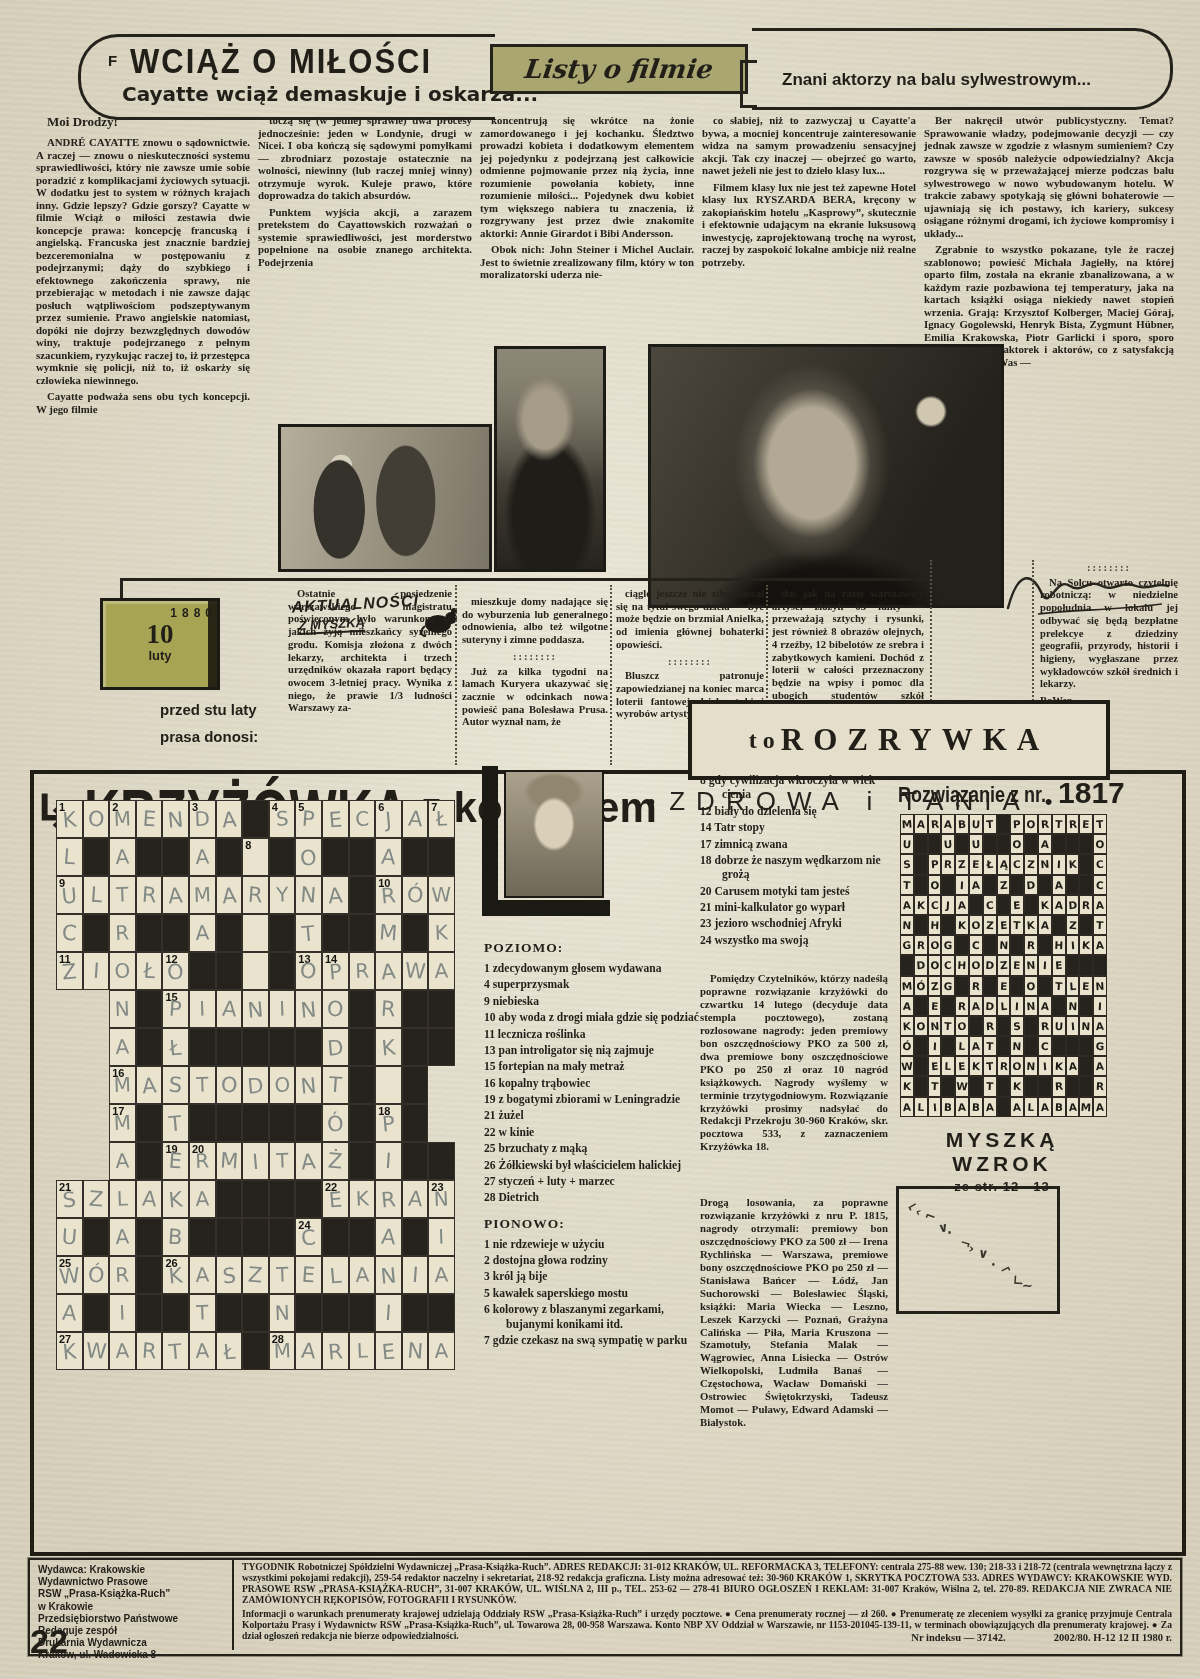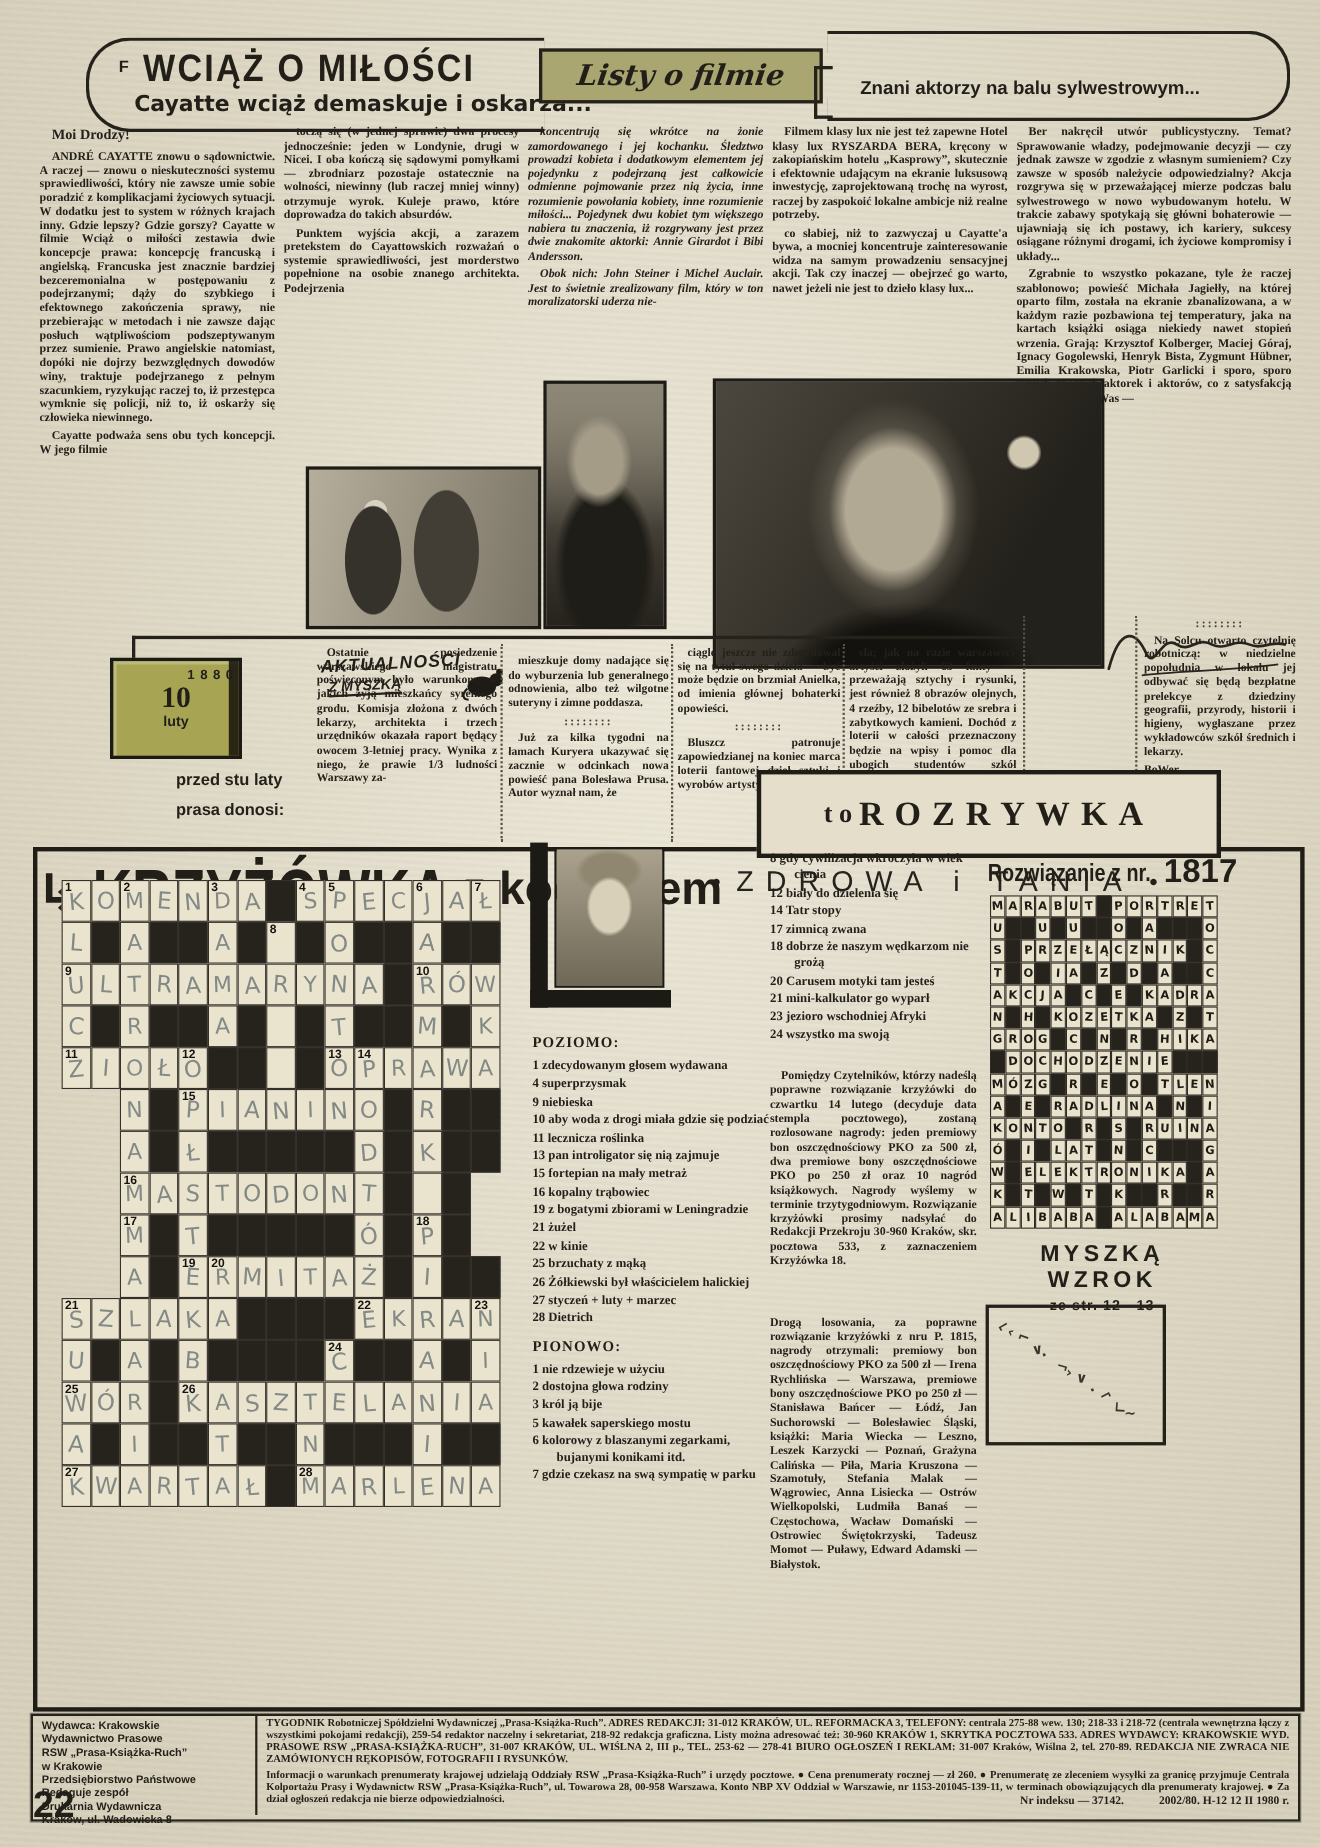--- a/index.html
+++ b/index.html
@@ -28,21 +28,21 @@
   .hr-pl{font:bold 19px "Liberation Sans",sans-serif;margin-left:10px;vertical-align:6px;}
   .hr-sub{left:782px;top:70px;font:bold 17px "Liberation Sans",sans-serif;white-space:nowrap;}
   .hconn{left:740px;top:60px;width:14px;height:42px;border:3px solid #25221c;border-right:none;}
 
   
   .col{font:bold 10.8px/1.16 "Liberation Serif",serif;text-align:justify;color:#24201a;}
   .col p{margin:0 0 4px 0;text-indent:11px;}
   .salut{font:bold 13px "Liberation Serif",serif;text-indent:11px;margin:0 0 6px 0;}
   .c1{left:36px;top:114px;width:214px;height:420px;overflow:hidden;}
   .c2{left:258px;top:114px;width:214px;height:300px;overflow:hidden;}
-  .c3{left:480px;top:114px;width:214px;height:226px;overflow:hidden;font-style:italic;}
+  .c3{left:480px;top:114px;width:214px;height:226px;overflow:hidden;}
   .c4{left:702px;top:114px;width:214px;height:226px;overflow:hidden;}
   .c5{left:924px;top:114px;width:250px;height:452px;overflow:hidden;}
 
   .photo{border:3px solid #1d1b16;}
   .photoA{left:278px;top:424px;width:208px;height:142px;
     background:
      radial-gradient(ellipse 26px 50px at 28% 58%, #35322b 0 97%, transparent 100%),
      radial-gradient(ellipse 30px 56px at 60% 52%, #423e35 0 97%, transparent 100%),
      radial-gradient(circle 11px at 29% 27%, #d8d2c0 0 95%, transparent 100%),
      linear-gradient(100deg,#b5ae9d,#968f7e 55%,#7b7567);}
@@ -141,21 +141,21 @@
   .symbox{left:896px;top:1186px;width:158px;height:122px;border:3px solid #24211b;position:absolute;}
   .symbox span{position:absolute;font:bold 13px "DejaVu Sans",sans-serif;color:#3a362e;}
 
   
   .footer{left:28px;top:1558px;width:1150px;height:94px;border:2px solid #25221c;box-shadow:0 0 0 1px rgba(37,34,28,.4);}
   .pub{left:38px;top:1564px;width:188px;font:bold 10px/1.12 "Liberation Sans",sans-serif;}
   .pub div{margin-bottom:1px;}
   .fdiv{left:232px;top:1560px;height:90px;border-left:2px solid #25221c;width:0;}
   .fright{left:242px;top:1562px;width:930px;font:bold 9.6px/1.14 "Liberation Serif",serif;text-align:justify;}
   .fright p{margin:0 0 3px 0;}
-  .fline{left:242px;top:1632px;width:930px;display:flex;justify-content:flex-end;gap:32px;
+  .fline{left:242px;top:1632px;width:930px;display:flex;justify-content:flex-end;gap:48px;
     font:bold 10.5px "Liberation Serif",serif;}
   .pgnum{left:30px;top:1622px;font:bold 34px "Liberation Sans",sans-serif;}
 </style>
 </head>
 <body>
 
 <div id="page">
 
   <div class="abs hbox-left"></div>
   <div class="abs kicker">F</div>
@@ -182,22 +182,22 @@
       </div>
   </div>
   <div class="abs col c3">
     <div>
         <p>koncentrują się wkrótce na żonie zamordowanego i jej kochanku. Śledztwo prowadzi kobieta i dodatkowym elementem jej pojedynku z podejrzaną jest całkowicie odmienne pojmowanie przez nią życia, inne rozumienie powołania kobiety, inne rozumienie miłości... Pojedynek dwu kobiet tym większego nabiera tu znaczenia, iż rozgrywany jest przez dwie znakomite aktorki: Annie Girardot i Bibi Andersson.</p>
         <p>Obok nich: John Steiner i Michel Auclair. Jest to świetnie zrealizowany film, który w ton moralizatorski uderza nie-</p>
       </div>
   </div>
   <div class="abs col c4">
     <div>
+        <p>co słabiej, niż to zazwyczaj u Cayatte'a bywa, a mocniej koncentruje zainteresowanie widza na samym prowadzeniu sensacyjnej akcji. Tak czy inaczej — obejrzeć go warto, nawet jeżeli nie jest to dzieło klasy lux...</p>
         <p>Filmem klasy lux nie jest też zapewne Hotel klasy lux RYSZARDA BERA, kręcony w zakopiańskim hotelu „Kasprowy”, skutecznie i efektownie udającym na ekranie luksusową inwestycję, zaprojektowaną trochę na wyrost, raczej by zaspokoić lokalne ambicje niż realne potrzeby.</p>
-        <p>co słabiej, niż to zazwyczaj u Cayatte'a bywa, a mocniej koncentruje zainteresowanie widza na samym prowadzeniu sensacyjnej akcji. Tak czy inaczej — obejrzeć go warto, nawet jeżeli nie jest to dzieło klasy lux...</p>
       </div>
   </div>
   <div class="abs col c5">
     <div>
         <p>Ber nakręcił utwór publicystyczny. Temat? Sprawowanie władzy, podejmowanie decyzji — czy jednak zawsze w zgodzie z własnym sumieniem? Czy zawsze w sposób należycie odpowiedzialny? Akcja rozgrywa się w przeważającej mierze podczas balu sylwestrowego w nowo wybudowanym hotelu. W trakcie zabawy spotykają się główni bohaterowie — ujawniają się ich postawy, ich kariery, sukcesy osiągane różnymi drogami, ich życiowe kompromisy i układy...</p>
         <p>Zgrabnie to wszystko pokazane, tyle że raczej szablonowo; powieść Michała Jagiełły, na której oparto film, została na ekranie zbanalizowana, a w każdym razie pozbawiona tej temperatury, jaka na kartach książki osiąga niekiedy nawet stopień wrzenia. Grają: Krzysztof Kolberger, Maciej Góraj, Ignacy Gogolewski, Henryk Bista, Zygmunt Hübner, Emilia Krakowska, Piotr Garlicki i sporo, sporo innych znanych aktorek i aktorów, co z satysfakcją odnotowuje dla Was —</p>
       </div>
   </div>
 
   <div class="abs photo photoA"></div>

